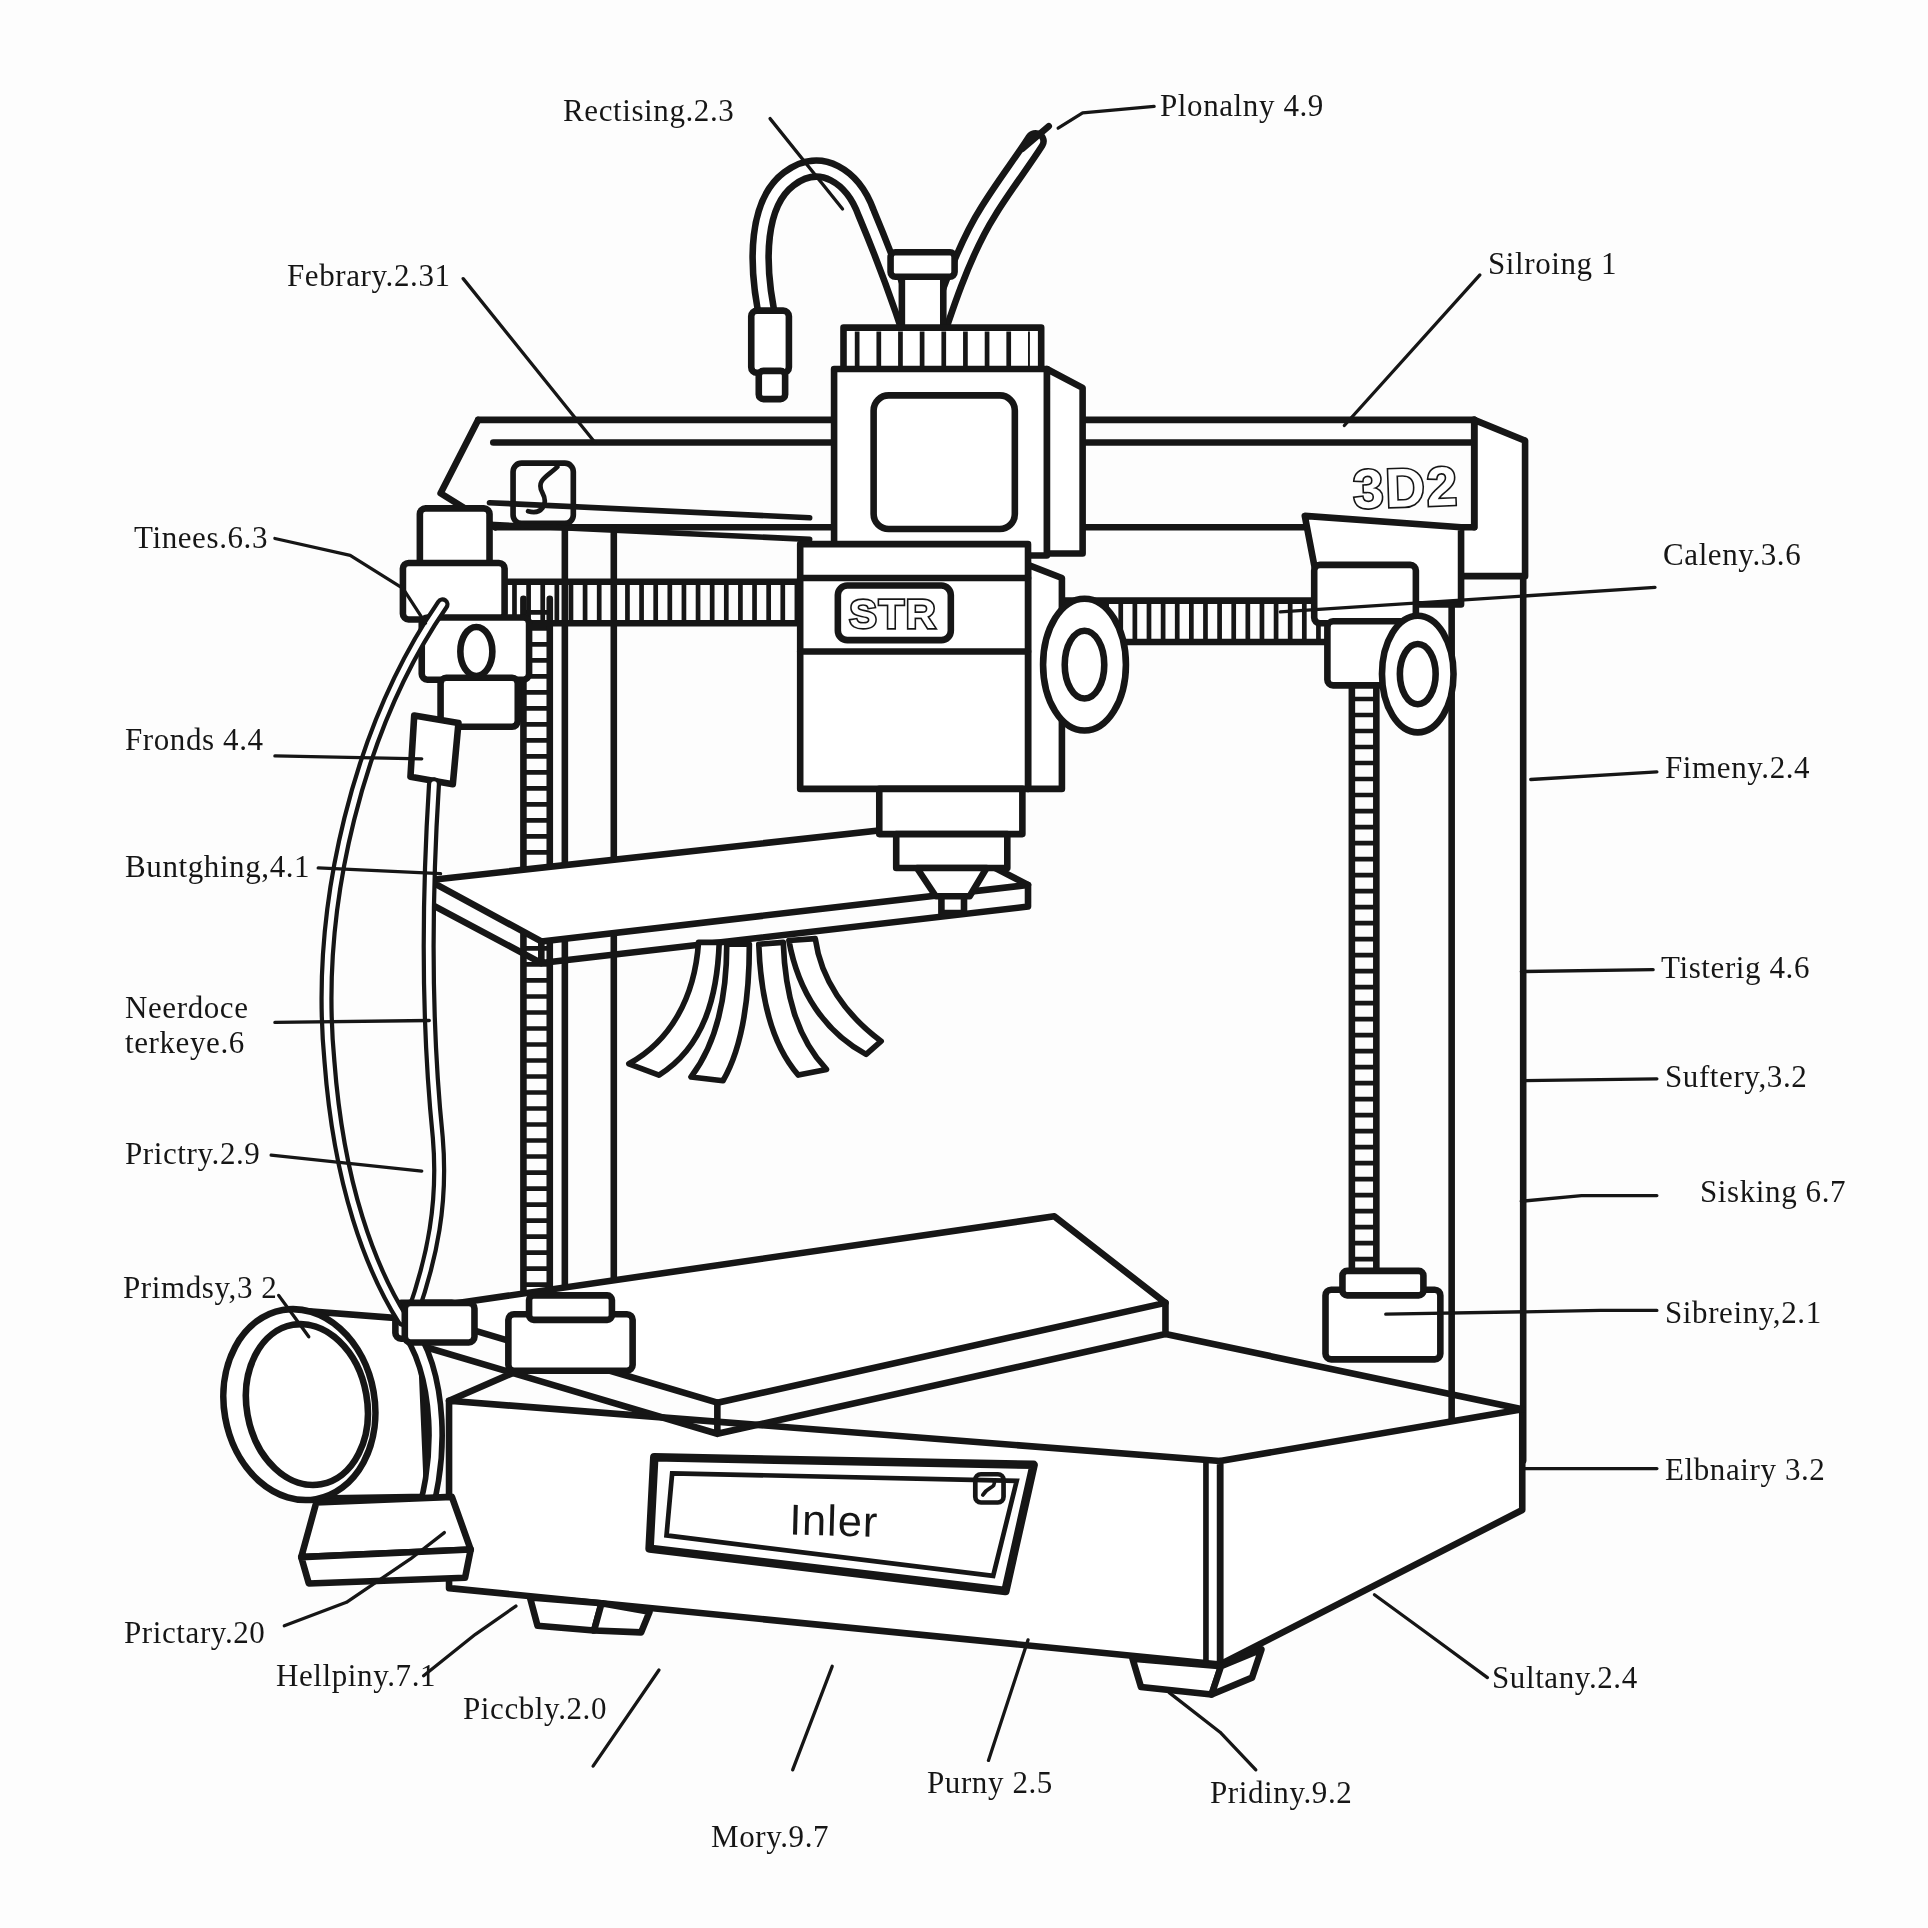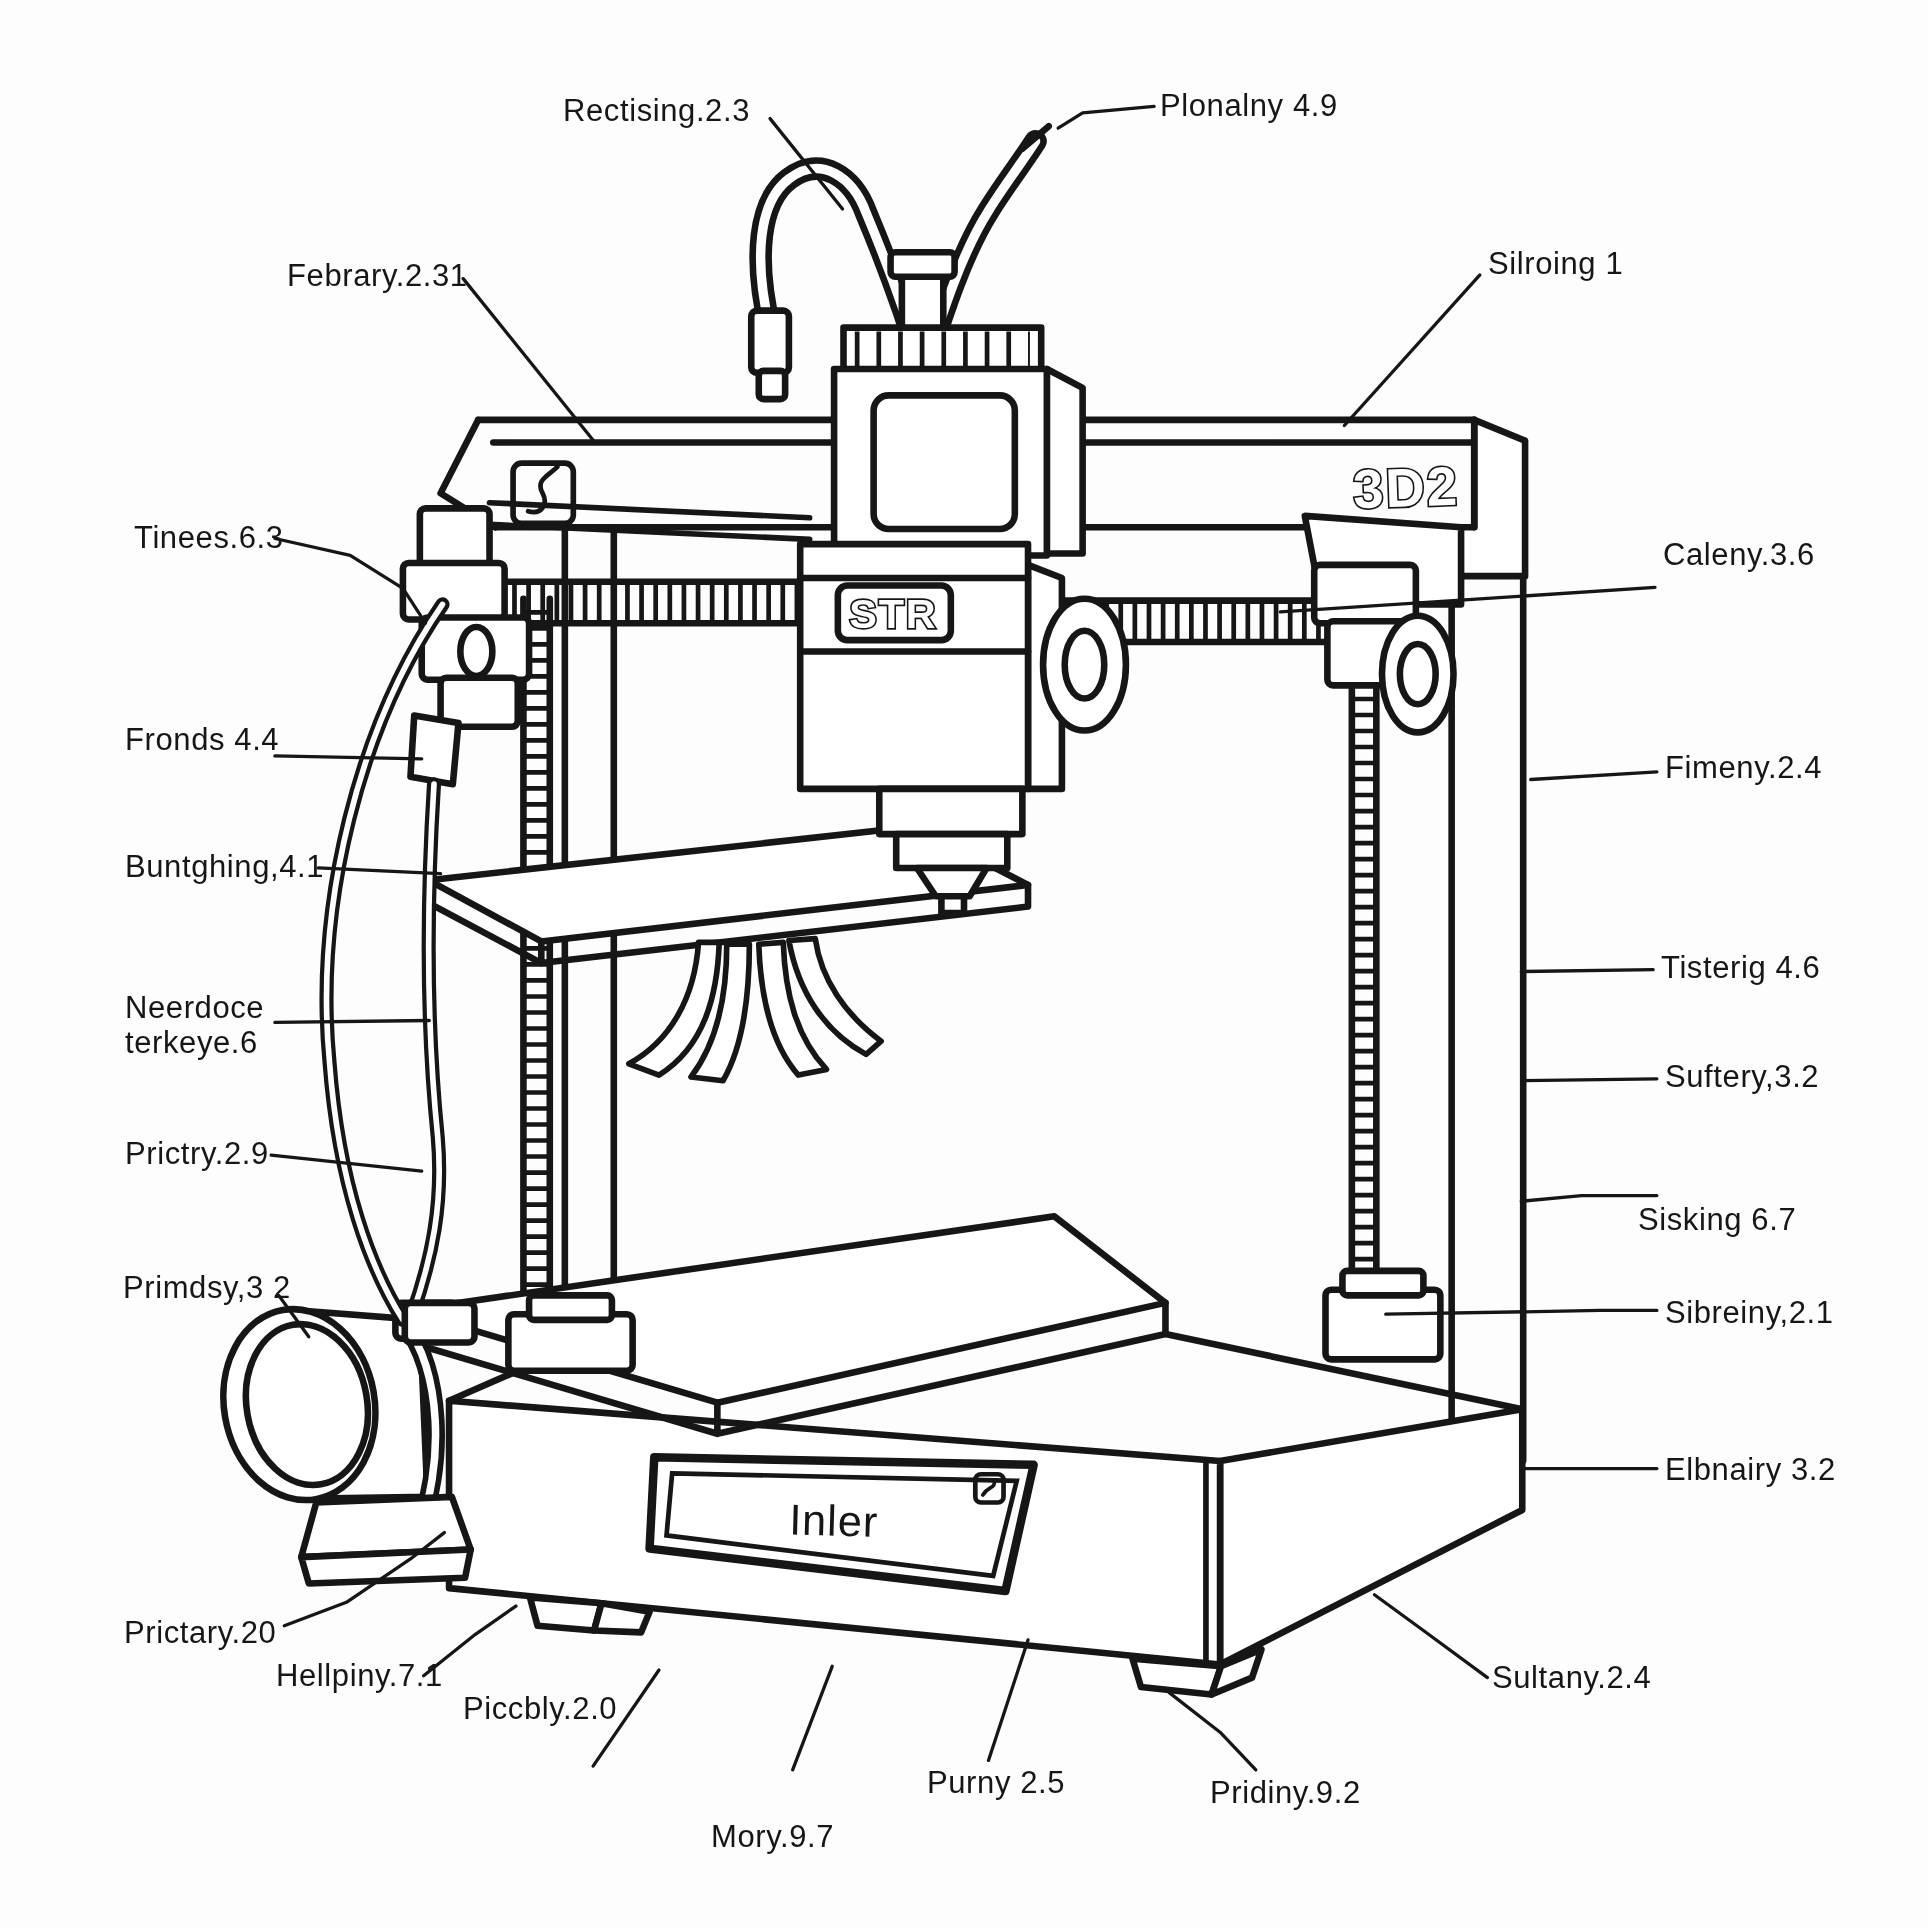--- a/index.html
+++ b/index.html
@@ -1,20 +1,20 @@
 <!DOCTYPE html>
 <html style="font-size:15px"><head>
 <meta charset="utf-8">
 <style>
   html,body{margin:0;padding:0;background:#ffffff;}
   .stage{position:relative;width:1928px;height:1928px;background:#fdfdfd;overflow:hidden;
          font-family:"Liberation Sans",sans-serif;}
   .stage svg{position:absolute;left:0;top:0;}
   .part-label{position:absolute;font-size:31px;letter-spacing:0.6px;color:#161616;
-              line-height:1.12;white-space:pre-line;font-family:Liberation Sans, sans-serif;}
+              line-height:1.12;white-space:pre-line;font-family:Liberation Serif, serif;}
   
   .ln{fill:none;stroke:#161616;stroke-width:7;stroke-linecap:round;stroke-linejoin:round;}
   .ln6{fill:none;stroke:#161616;stroke-width:6;stroke-linecap:round;}
   .fw{fill:#ffffff;stroke:#161616;stroke-width:7;stroke-linejoin:round;}
   .fw6{fill:#ffffff;stroke:#161616;stroke-width:6;stroke-linejoin:round;}
   .thin{fill:none;stroke:#161616;stroke-width:5;stroke-linecap:round;}
   .thin4{fill:none;stroke:#161616;stroke-width:4;stroke-linecap:round;}
   .tube-o{fill:none;stroke:#161616;stroke-width:24;stroke-linecap:round;}
   .tube-i{fill:none;stroke:#ffffff;stroke-width:10;stroke-linecap:round;}
   .cab-o{fill:none;stroke:#161616;stroke-width:15;stroke-linecap:round;}
@@ -212,15 +212,15 @@
     <div class="part-label" style="left: 711px; top: 1776px; margin-top: 44px;">Mory.9.7</div>
     <div class="part-label" style="left: 927px; top: 1766px;">Purny 2.5</div>
     <div class="part-label" style="left: 1210px; top: 1776px;">Pridiny.9.2</div>
     <div class="part-label" style="left: 1492px; top: 1661px;">Sultany.2.4</div>
     <div class="part-label" style="left: 1665px; top: 1453px;">Elbnairy 3.2</div>
     <div class="part-label" style="left: 1665px; top: 1296px;">Sibreiny,2.1</div>
     <div class="part-label" style="left: 1663px; top: 538px;">Caleny.3.6</div>
     <div class="part-label" style="left: 1665px; top: 751px;">Fimeny.2.4</div>
     <div class="part-label" style="left: 1661px; top: 951px;">Tisterig 4.6</div>
     <div class="part-label" style="left: 1665px; top: 1060px;">Suftery,3.2</div>
-    <div class="part-label" style="left: 1638px; top: 1175px; margin-top: 28px;">Sisking 6.7</div>
+    <div class="part-label" style="left: 1700px; top: 1175px;">Sisking 6.7</div>
   </div>
 
 
 </body></html>

